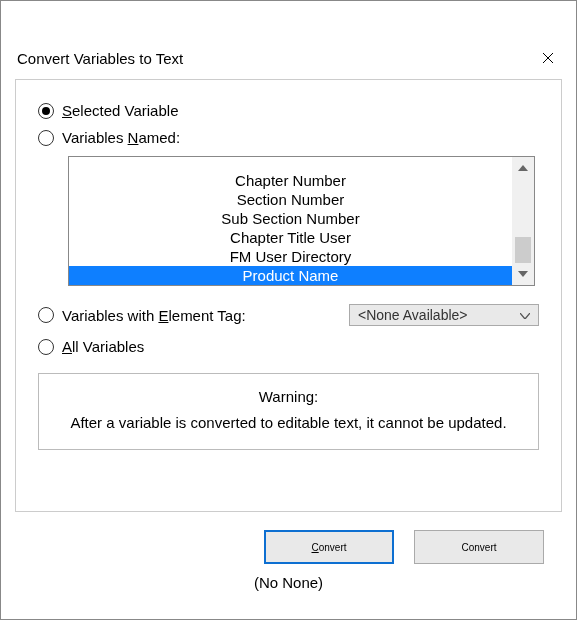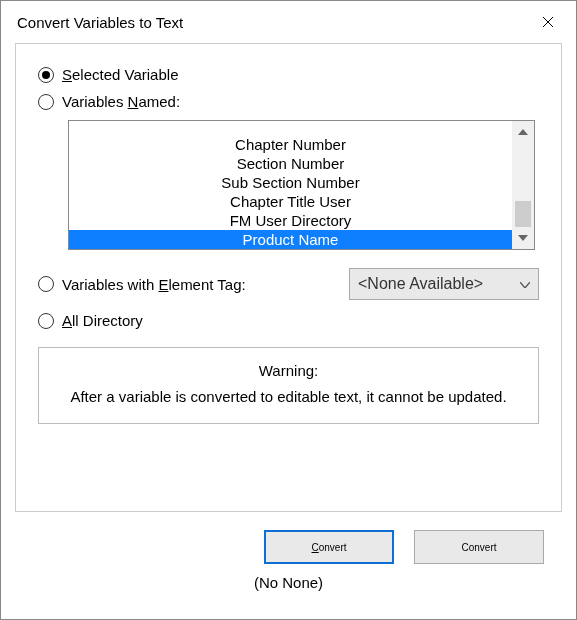--- a/index.html
+++ b/index.html
@@ -14,20 +14,21 @@
     border: 1px solid #888;
     display: flex;
     flex-direction: column;
   }
   .titlebar {
     display: flex;
     align-items: center;
     justify-content: space-between;
     padding: 6px 10px 6px 16px;
     height: 42px;
+    margin-top: 36px;
   }
   .title {
     font-size: 15px;
   }
   .close-btn {
     width: 36px;
     height: 30px;
     display: flex;
     align-items: center;
     justify-content: center;
@@ -138,25 +139,25 @@
     display: flex;
     align-items: center;
     gap: 8px;
     margin-bottom: 12px;
   }
   .dropdown {
     margin-left: auto;
     border: 1px solid #aaa;
     background: #e9e9e9;
     width: 190px;
-    height: 32px;
+    height: 22px;
     display: flex;
     align-items: center;
     padding: 0 8px;
-    font-size: 16px;
+    font-size: 14px;
     justify-content: space-between;
     color: #333;
   }
   .dropdown .chev {
     font-size: 11px;
     color: #555;
   }
   .warning-box {
     border: 1px solid #bbb;
     padding: 10px 12px 14px 12px;
@@ -251,21 +252,21 @@
         <span class="chev">
           <svg width="10" height="6" viewBox="0 0 10 6">
               <path d="M0 0 L5 6 L10 0" fill="none" stroke="#555" stroke-width="1.3"></path>
             </svg>
         </span>
       </div>
     </div>
 
     <div class="radio-row">
       <span class="radio"></span>
-      <span class="radio-label"><span></span><span class="mne">A</span><span>ll Directory</span></span>
+      <span class="radio-label"><span></span><span class="mne">A</span><span>ll Variables</span></span>
     </div>
 
     <div class="warning-box">
       <div>Warning:</div>
       <div>After a variable is converted to editable text, it cannot be updated.</div>
     </div>
 
   </div>
 
   <div class="buttons">

